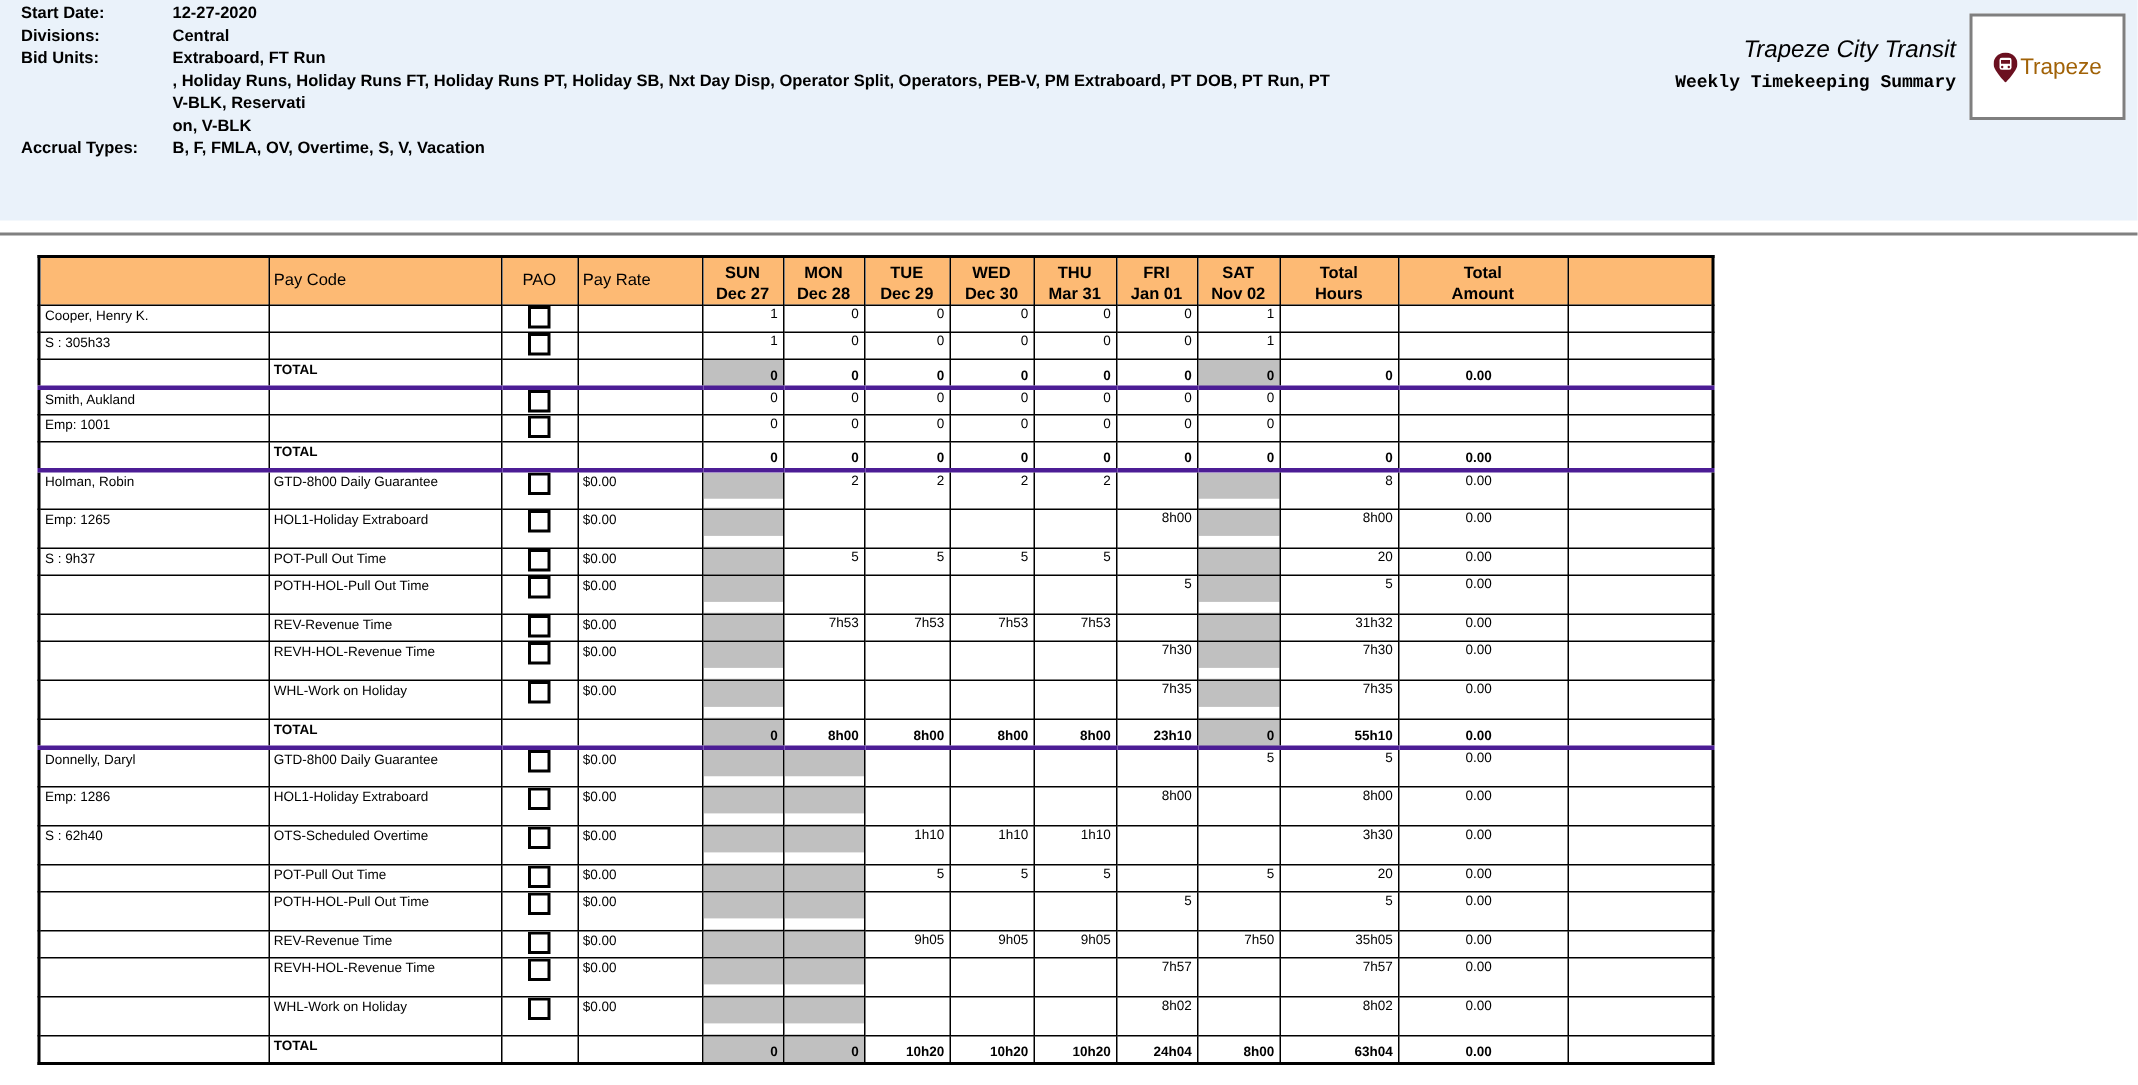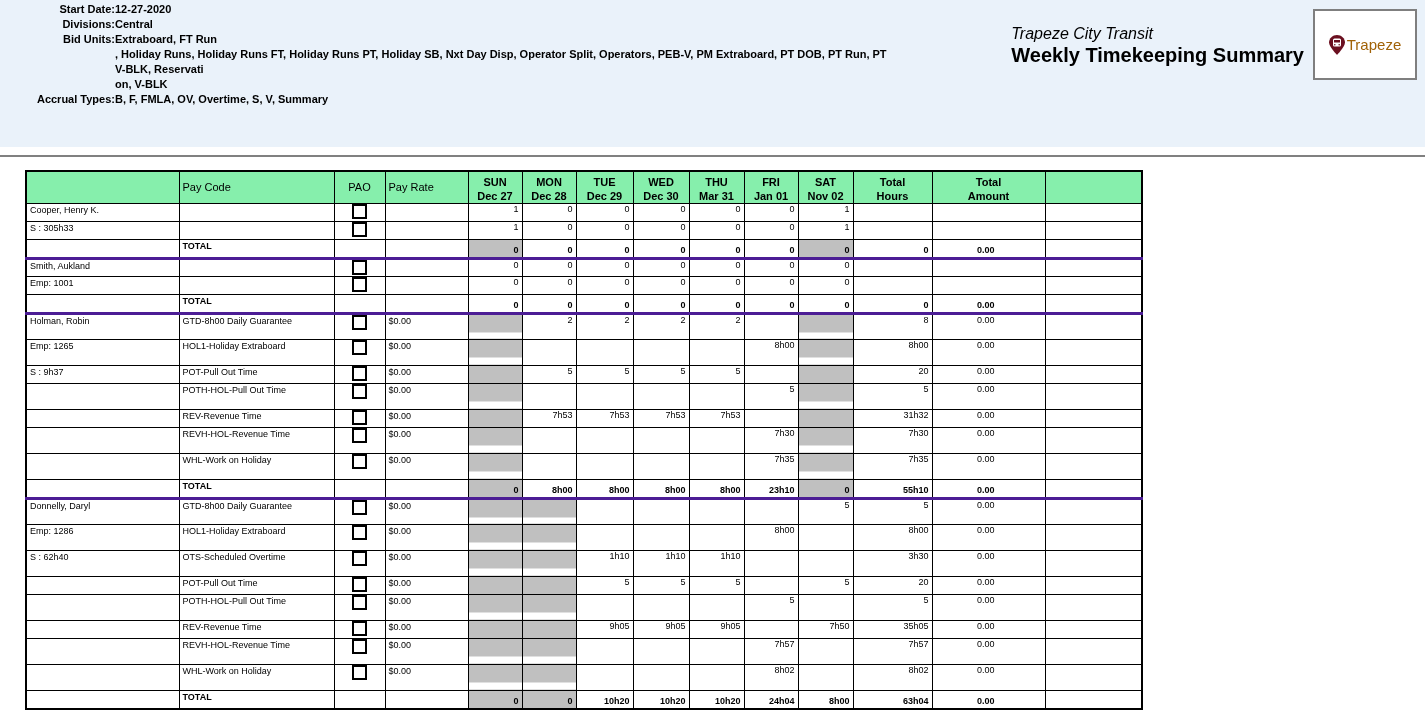--- a/index.html
+++ b/index.html
@@ -2,34 +2,34 @@
 <html><head>
 <meta charset="utf-8">
 <style>
   * { box-sizing: border-box; }
   html, body { margin: 0; padding: 0; background: #ffffff; }
   body { width: 1425px; height: 723px; overflow: hidden; font-family: "Liberation Sans", sans-serif; color: #000; position: relative; }
 
   .header { position: absolute; left: 0; top: 0; width: 1425px; height: 147px; background: #eaf2fa; }
   .meta { position: absolute; left: 14px; top: 2px; font-size: 11px; font-weight: bold; line-height: 15px; }
   .meta-row { display: flex; }
-  .meta-label { width: 101px; flex-shrink: 0; text-align: right; }
+  .meta-label { width: 101px; flex-shrink: 0; }
   .meta-val { width: 760px; }
   .meta-val .line { display: block; white-space: nowrap; }
 
-  .title-block { position: absolute; right: 121px; top: 24px; text-align: left; }
+  .title-block { position: absolute; right: 121px; top: 24px; text-align: right; }
   .org-name { font-style: italic; font-size: 16px; line-height: 20px; }
-  .report-title { font-weight: bold; font-size: 20px; line-height: 22px; }
+  .report-title { font-weight: bold; font-size: 12px; line-height: 22px; font-family: Liberation Mono, monospace; }
   .logo-box { position: absolute; left: 1313px; top: 9px; width: 104px; height: 71px; border: 2px solid #7f7f7f; background: #fff; display: flex; align-items: center; justify-content: center; }
   .logo-text { font-size: 15px; color: #a16207; margin-left: 2px; }
   .divider { position: absolute; left: 0; top: 155px; width: 1425px; height: 2px; background: #808080; }
 
   table.sheet { position: absolute; left: 25px; top: 170px; border-collapse: collapse; table-layout: fixed; border: 2px solid #000; font-size: 9px; }
   table.sheet td, table.sheet th { border: 1px solid #000; padding: 0 3px; vertical-align: top; overflow: hidden; }
-  table.sheet th { background: #86efac; font-size: 11px; font-weight: bold; height: 32px; vertical-align: bottom; line-height: 14px; }
+  table.sheet th { background: #fdba74; font-size: 11px; font-weight: bold; height: 32px; vertical-align: bottom; line-height: 14px; }
   table.sheet th.l { text-align: left; vertical-align: middle; font-weight: normal; }
   table.sheet th.c { text-align: center; vertical-align: middle; font-weight: normal; }
   table.sheet th.r { text-align: center; }
   td.num { text-align: right; padding-top: 3px; }
   td.txt { padding-top: 2px; line-height: 13px; }
   td.c { text-align: center; padding-top: 2px; }
   tr.r1 td { height: 18px; }
   tr.r2 td { height: 26px; }
   tr.total td { height: 19px; font-weight: bold; }
   tr.total td.num { padding-top: 5px; }
@@ -61,21 +61,21 @@
       <span class="meta-val">
         <span class="line">Extraboard, FT Run</span>
         <span class="line">, Holiday Runs, Holiday Runs FT, Holiday Runs PT, Holiday SB, Nxt Day Disp, Operator Split, Operators, PEB-V, PM Extraboard, PT DOB, PT Run, PT</span>
         <span class="line">V-BLK, Reservati</span>
         <span class="line">on, V-BLK</span>
       </span>
     </div>
     <div class="meta-row">
       <span class="meta-label">Accrual Types:</span>
       <span class="meta-val">
-          <span class="line">B, F, FMLA, OV, Overtime, S, V, Summary</span>
+          <span class="line">B, F, FMLA, OV, Overtime, S, V, Vacation</span>
         </span>
     </div>
   </div>
 
   <div class="title-block">
     <div class="org-name">Trapeze City Transit</div>
     <div class="report-title">Weekly Timekeeping Summary</div>
   </div>
 
   <div class="logo-box">

